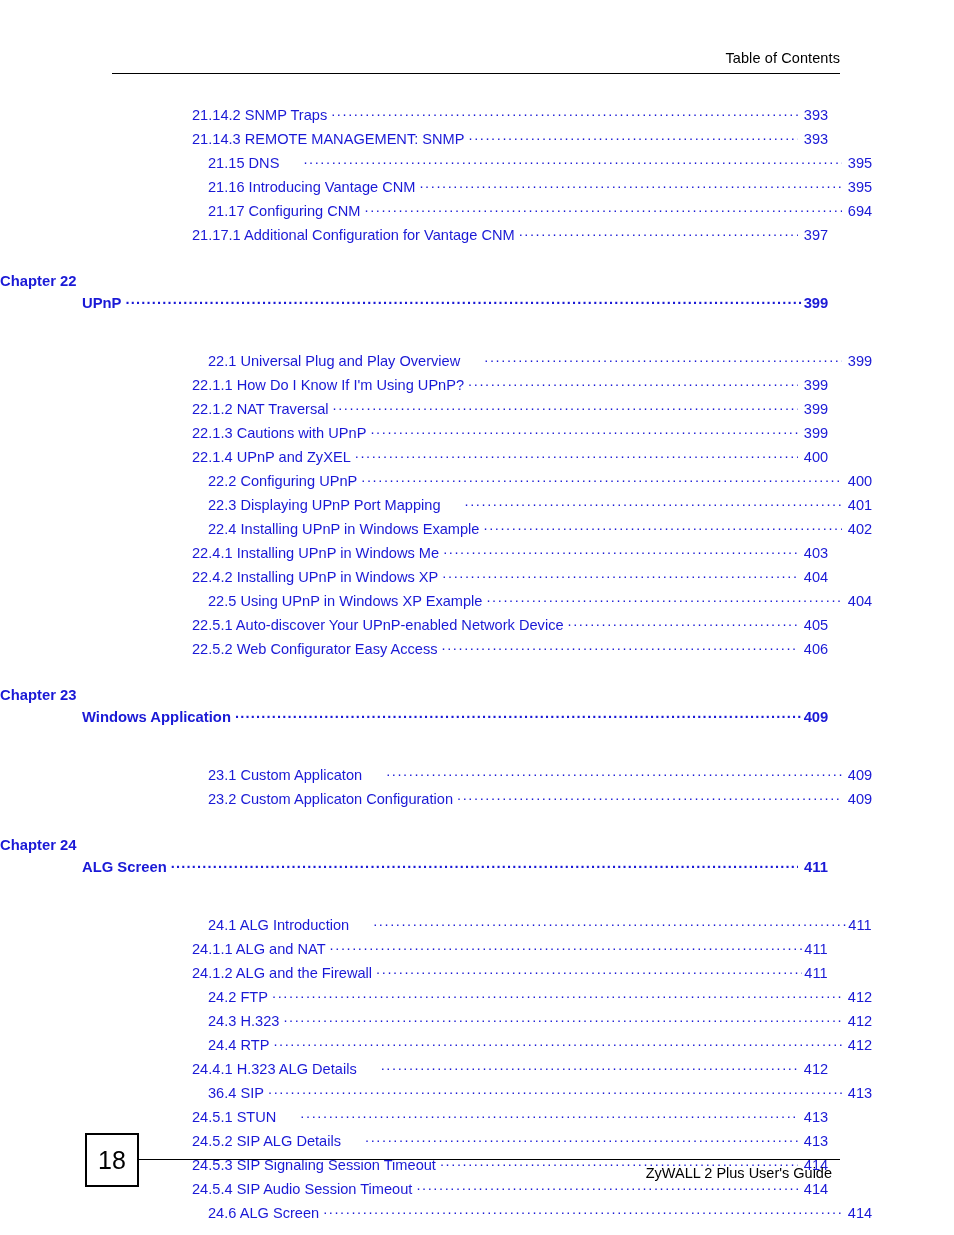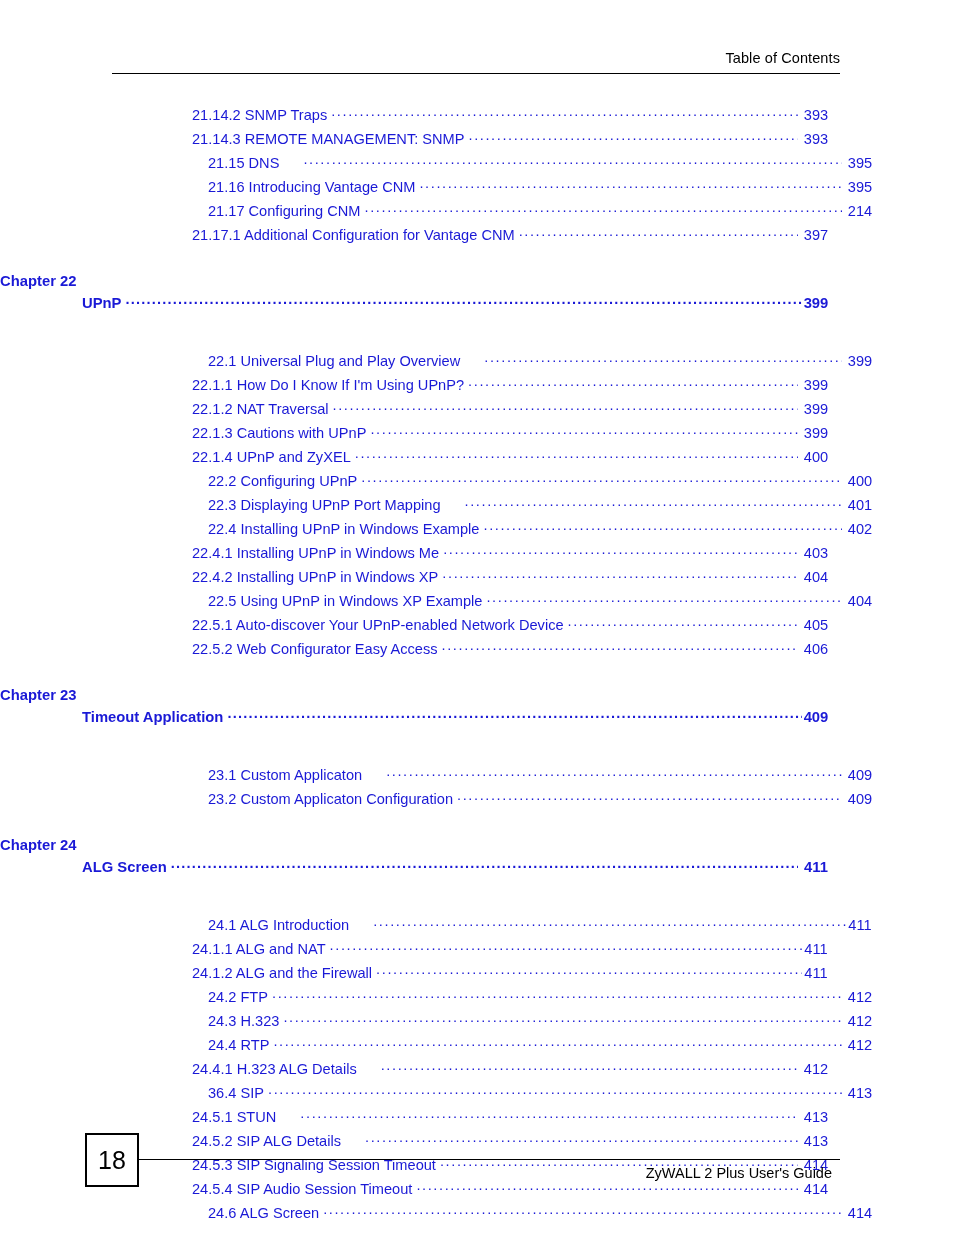--- a/index.html
+++ b/index.html
@@ -194,21 +194,21 @@
         <span class="toc-page">395</span>
       </div>
       <div class="toc-row lvl-2">
         <span class="toc-label">21.16 Introducing Vantage CNM</span>
         <span class="toc-dots"></span>
         <span class="toc-page">395</span>
       </div>
       <div class="toc-row lvl-2">
         <span class="toc-label">21.17 Configuring CNM</span>
         <span class="toc-dots"></span>
-        <span class="toc-page">214</span>
+        <span class="toc-page">694</span>
       </div>
       <div class="toc-row lvl-3">
         <span class="toc-label">21.17.1 Additional Configuration for Vantage CNM</span>
         <span class="toc-dots"></span>
         <span class="toc-page">397</span>
       </div>
       <div class="chapter-block">
         <div class="chapter-label">Chapter  22</div>
         <div class="toc-row lvl-1 chapter-row">
           <span class="toc-label">UPnP</span>
@@ -280,21 +280,21 @@
         <span class="toc-page">405</span>
       </div>
       <div class="toc-row lvl-3">
         <span class="toc-label">22.5.2 Web Configurator Easy Access</span>
         <span class="toc-dots"></span>
         <span class="toc-page">406</span>
       </div>
       <div class="chapter-block">
         <div class="chapter-label">Chapter  23</div>
         <div class="toc-row lvl-1 chapter-row">
-          <span class="toc-label">Timeout Application</span>
+          <span class="toc-label">Windows Application</span>
           <span class="toc-dots tight"></span>
           <span class="toc-page">409</span>
         </div>
       </div>
       <div class="spacer-sm"></div>
       <div class="toc-row lvl-2">
         <span class="toc-label">23.1 Custom Applicaton</span>
         <span class="toc-gap wide"></span>
         <span class="toc-dots"></span>
         <span class="toc-page">409</span>

